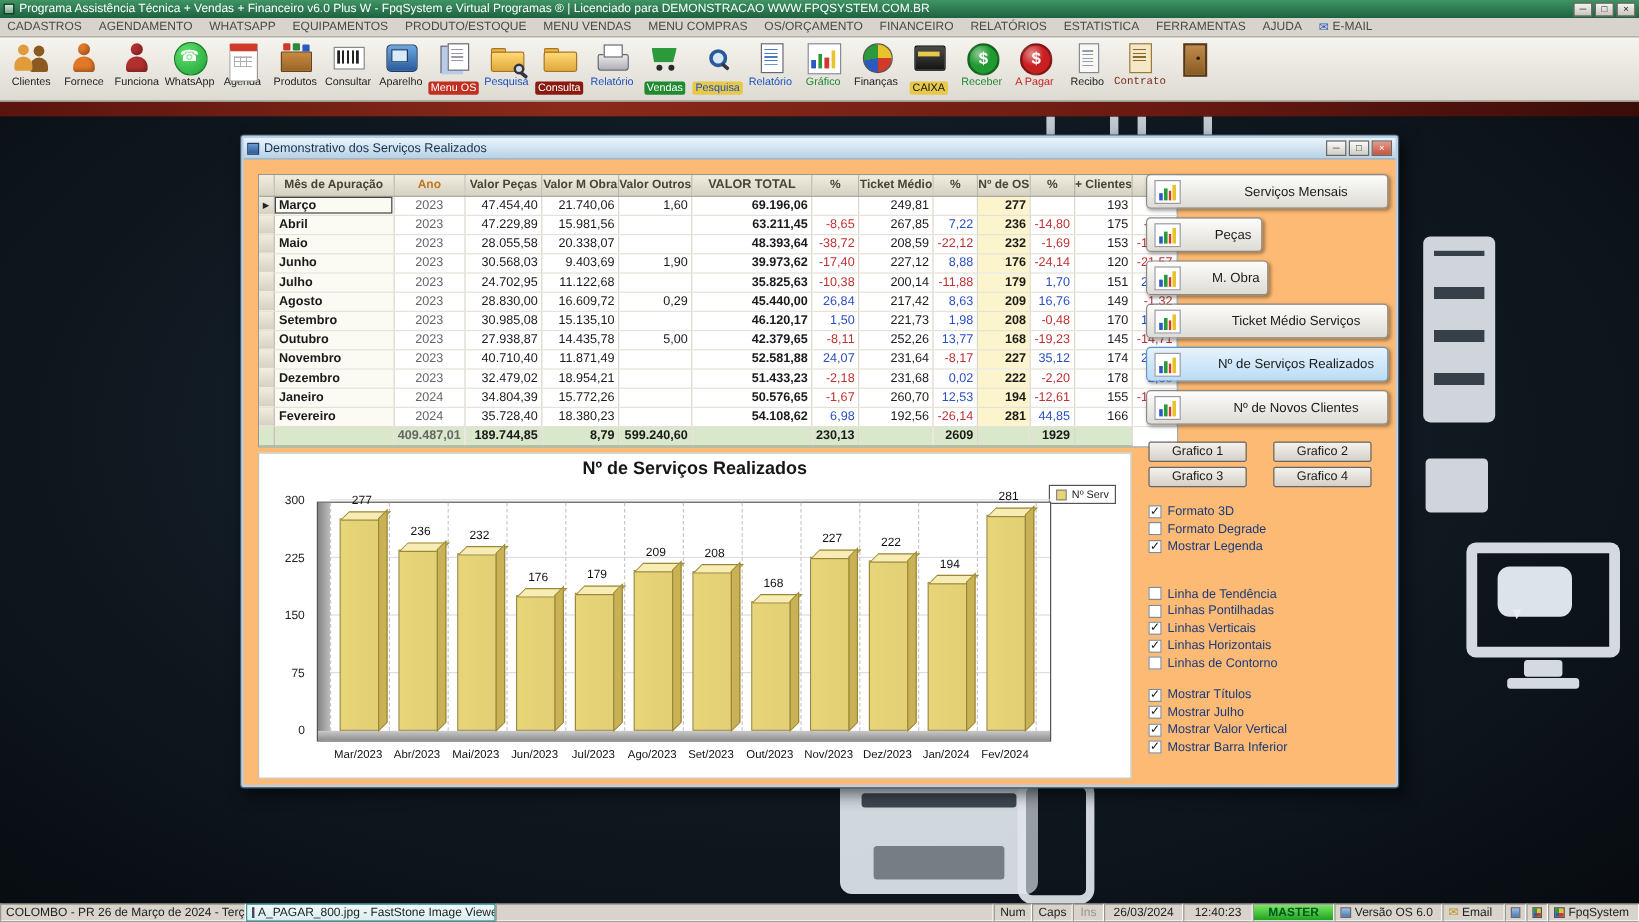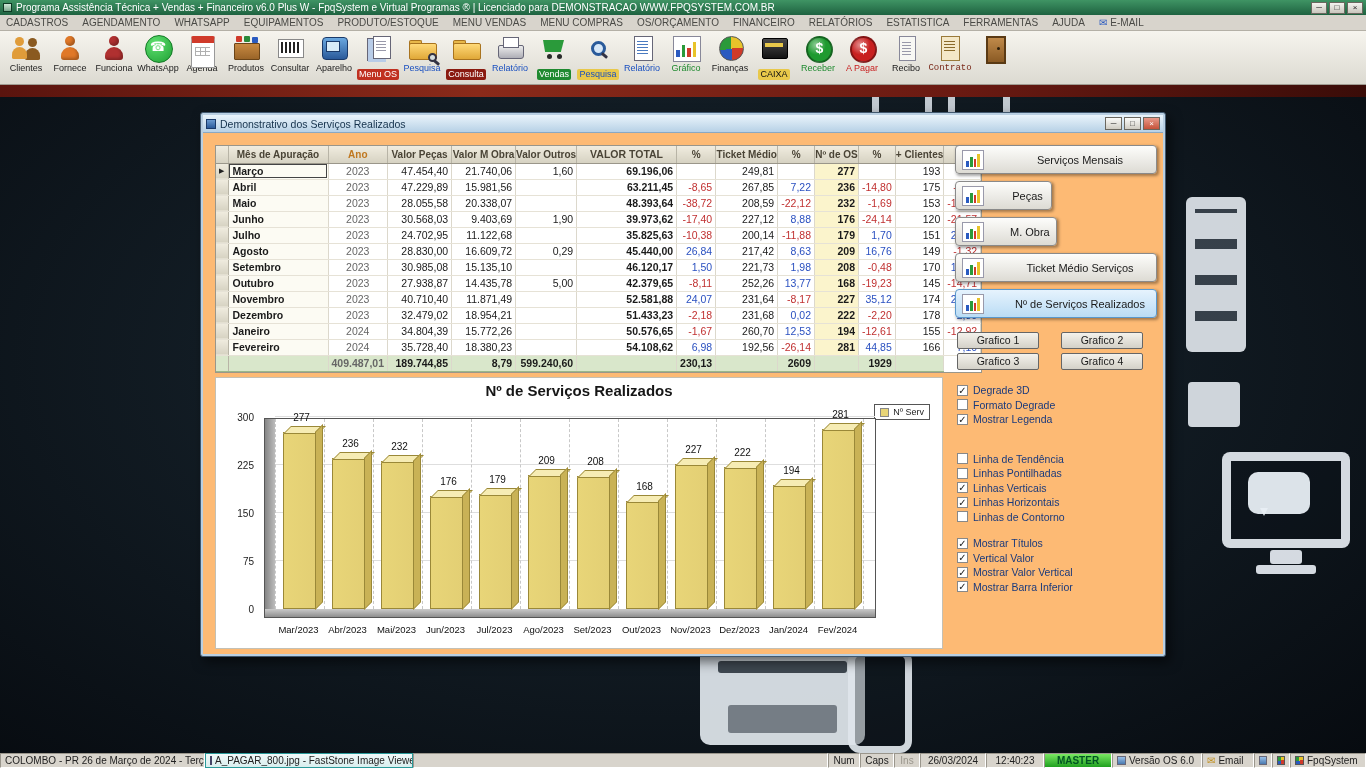--- a/index.html
+++ b/index.html
@@ -686,32 +686,43 @@
               <span class="mini-ic">
                 <span class="bars">
                   <i></i>
                   <i></i>
                   <i></i>
                   <i></i>
                 </span>
               </span>
               <span class="sbl">Nº de Serviços Realizados</span>
             </div>
+            <div class="sbtn wide">
+              <span class="mini-ic">
+                <span class="bars">
+                  <i></i>
+                  <i></i>
+                  <i></i>
+                  <i></i>
+                </span>
+              </span>
+              <span class="sbl">Nº de Novos Clientes</span>
+            </div>
           </div>
         <div class="gwrap" id="grafico-btns">
             <div class="gbtn">Grafico 1</div>
             <div class="gbtn">Grafico 2</div>
             <div class="gbtn">Grafico 3</div>
             <div class="gbtn">Grafico 4</div>
           </div>
         <div id="cbwrap">
             <div class="cbgroup">
               <div class="cb">
                 <span class="box">✓</span>
-                <span class="cbl">Degrade 3D</span>
+                <span class="cbl">Formato 3D</span>
               </div>
               <div class="cb">
                 <span class="box"></span>
                 <span class="cbl">Formato Degrade</span>
               </div>
               <div class="cb">
                 <span class="box">✓</span>
                 <span class="cbl">Mostrar Legenda</span>
               </div>
             </div>
@@ -737,21 +748,21 @@
                 <span class="cbl">Linhas de Contorno</span>
               </div>
             </div>
             <div class="cbgroup">
               <div class="cb">
                 <span class="box">✓</span>
                 <span class="cbl">Mostrar Títulos</span>
               </div>
               <div class="cb">
                 <span class="box">✓</span>
-                <span class="cbl">Vertical Valor</span>
+                <span class="cbl">Mostrar Julho</span>
               </div>
               <div class="cb">
                 <span class="box">✓</span>
                 <span class="cbl">Mostrar Valor Vertical</span>
               </div>
               <div class="cb">
                 <span class="box">✓</span>
                 <span class="cbl">Mostrar Barra Inferior</span>
               </div>
             </div>

